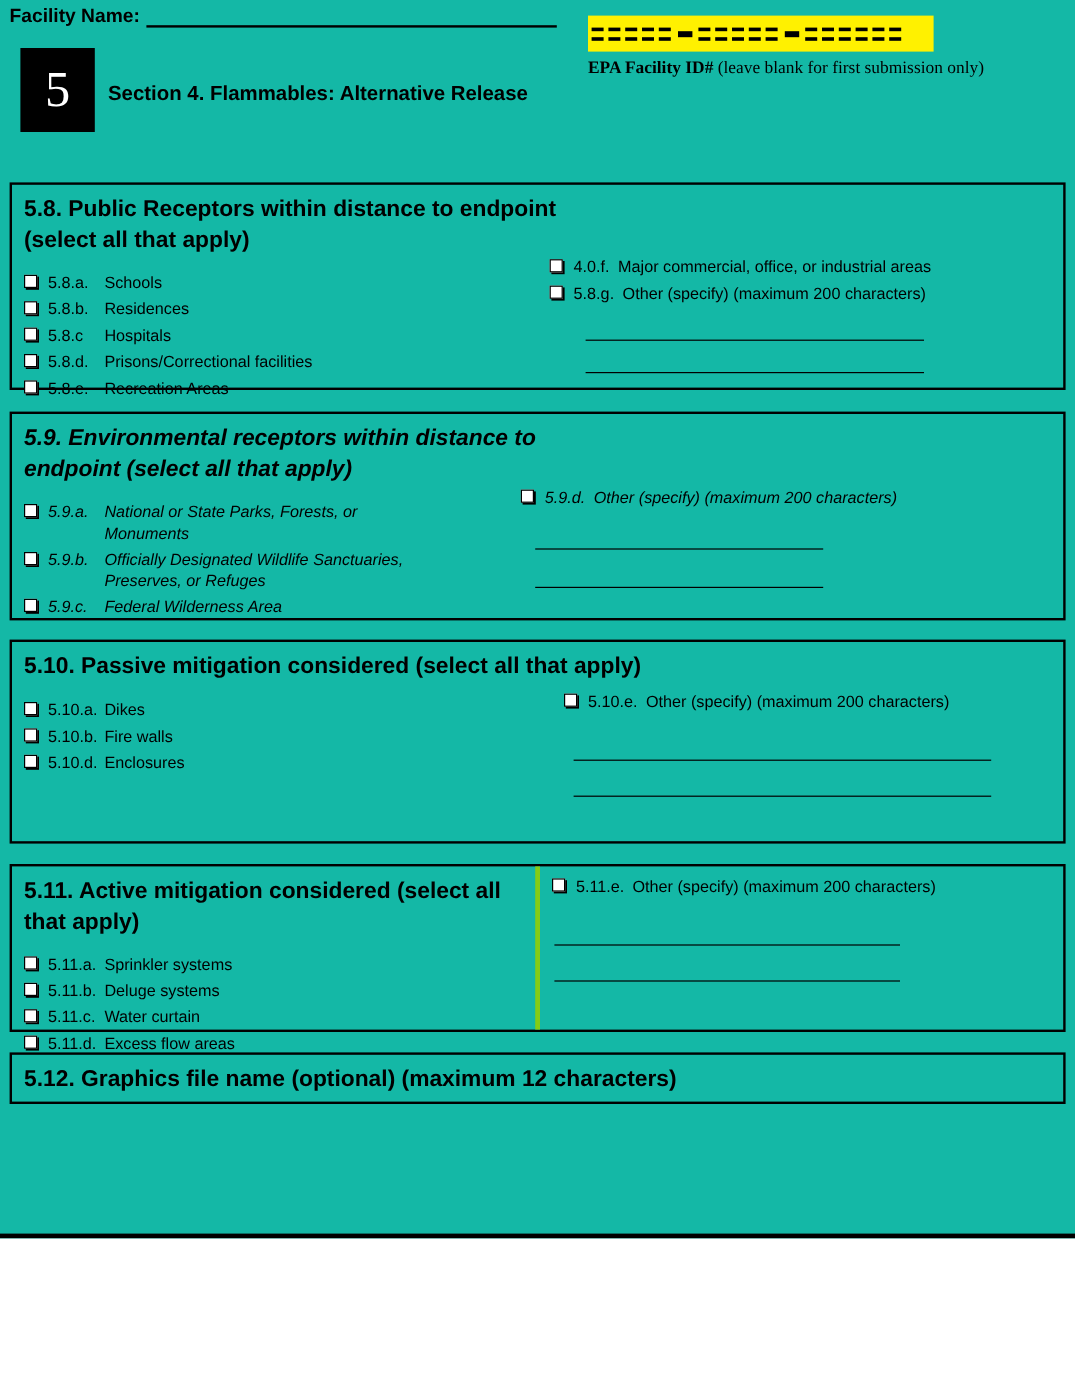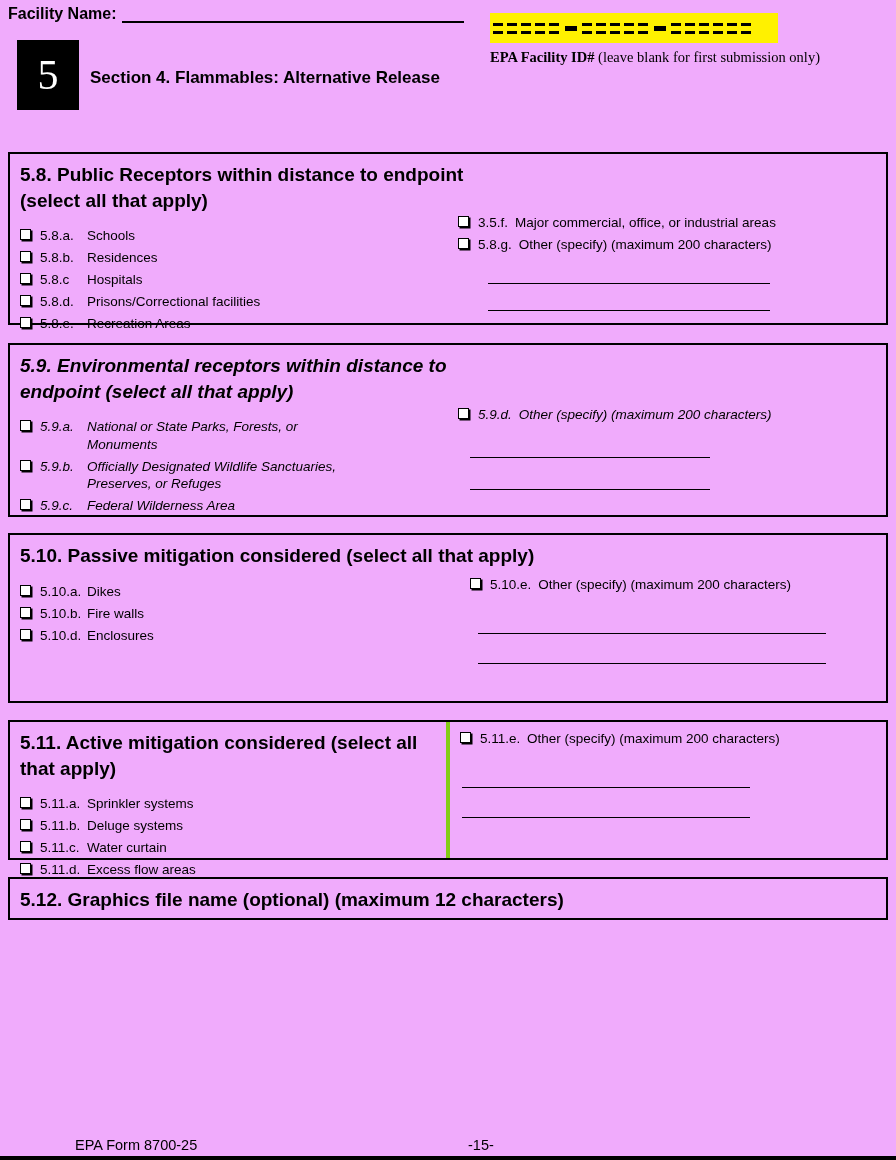--- a/index.html
+++ b/index.html
@@ -1,17 +1,17 @@
 <!DOCTYPE html>
 <html><head>
 <meta charset="utf-8">
 <style>
   * { margin:0; padding:0; box-sizing:border-box; }
   body { background:#fff; }
-  .page { position:relative; width:896px; height:1160px; background:#f0abfc;
+  .page { position:relative; width:896px; height:1032px; background:#14b8a6;
           font-family:"Liberation Sans", sans-serif; color:#000; overflow:hidden; }
 
   
   .facility-row { position:absolute; top:4px; left:8px; display:flex; align-items:flex-end; }
   .facility-label { font-size:16px; font-weight:bold; line-height:1.2; }
   .facility-line { width:342px; height:18px; border-bottom:2px solid #000; margin-left:6px; }
 
   .id-highlight { position:absolute; top:13px; left:490px; width:288px; height:30px;
                   background:#FFF100; display:flex; align-items:center; padding:0 3px; }
   .id-cell { width:10px; height:11px; border-top:3px solid #000; border-bottom:3px solid #000; margin-right:4px; }
@@ -41,21 +41,21 @@
   .items { margin-top:14px; }
   .row { display:flex; align-items:flex-start; margin-bottom:4.5px; font-size:13.5px; line-height:1.3; }
   .cb { flex:0 0 auto; width:11px; height:11px; border:1.5px solid #000;
         box-shadow:1.5px 1.5px 0 #000; margin:2px 9px 0 0; background:#fff; }
   .code { min-width:47px; white-space:nowrap; }
   .lbl { white-space:pre-line; }
 
   .rightcol { position:absolute; width:420px; }
   .rightcol .code { min-width:0; margin-right:7px; }
   .rc-58 { left:448px; top:60px; }
-  .rc-59 { left:448px; top:61px; }
+  .rc-59 { left:424px; top:61px; }
   .rc-510 { left:460px; top:41px; }
 
   .blank { border-bottom:1.5px solid #000; }
   .bl-58 { margin-left:30px; width:282px; }
   .bl-58.l1 { height:26px; } .bl-58.l2 { height:27px; }
   .bl-59 { margin-left:12px; width:240px; }
   .bl-59.l1 { height:30px; } .bl-59.l2 { height:32px; }
   .bl-510 { margin-left:8px; width:348px; }
   .bl-510.l1 { height:36px; } .bl-510.l2 { height:30px; }
   .bl-511 { margin-left:2px; width:288px; }
@@ -131,21 +131,21 @@
       </div>
       <div class="row">
         <span class="cb"></span>
         <span class="code">5.8.e.</span>
         <span class="lbl">Recreation Areas</span>
       </div>
     </div>
     <div class="rightcol rc-58">
       <div class="row">
         <span class="cb"></span>
-        <span class="code">3.5.f.</span>
+        <span class="code">4.0.f.</span>
         <span class="lbl">Major commercial, office, or industrial areas</span>
       </div>
       <div class="row">
         <span class="cb"></span>
         <span class="code">5.8.g.</span>
         <span class="lbl">Other (specify) (maximum 200 characters)</span>
       </div>
       <div class="blank bl-58 l1"></div>
       <div class="blank bl-58 l2"></div>
     </div>

